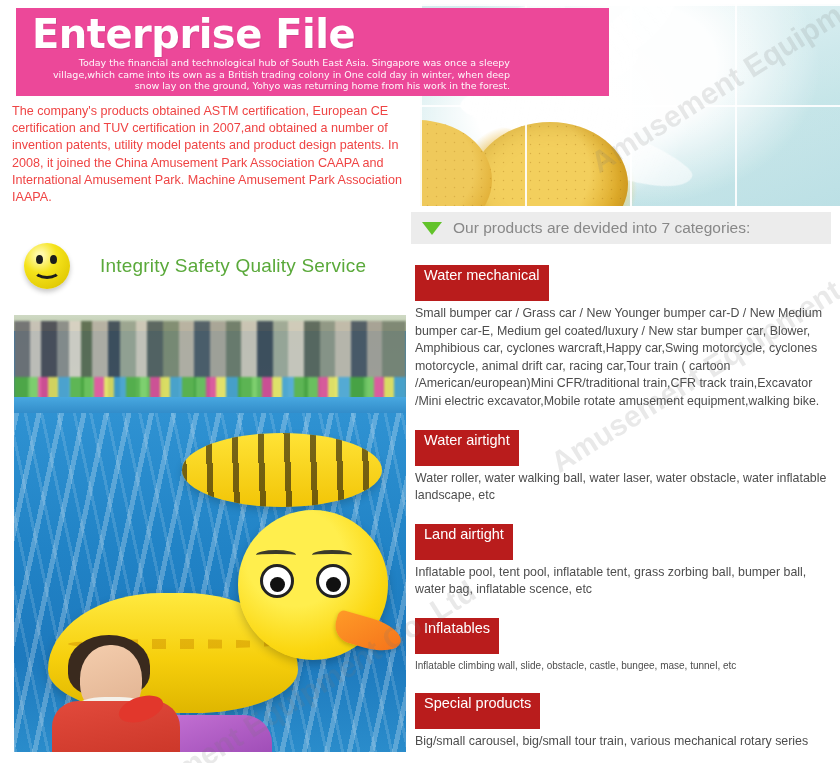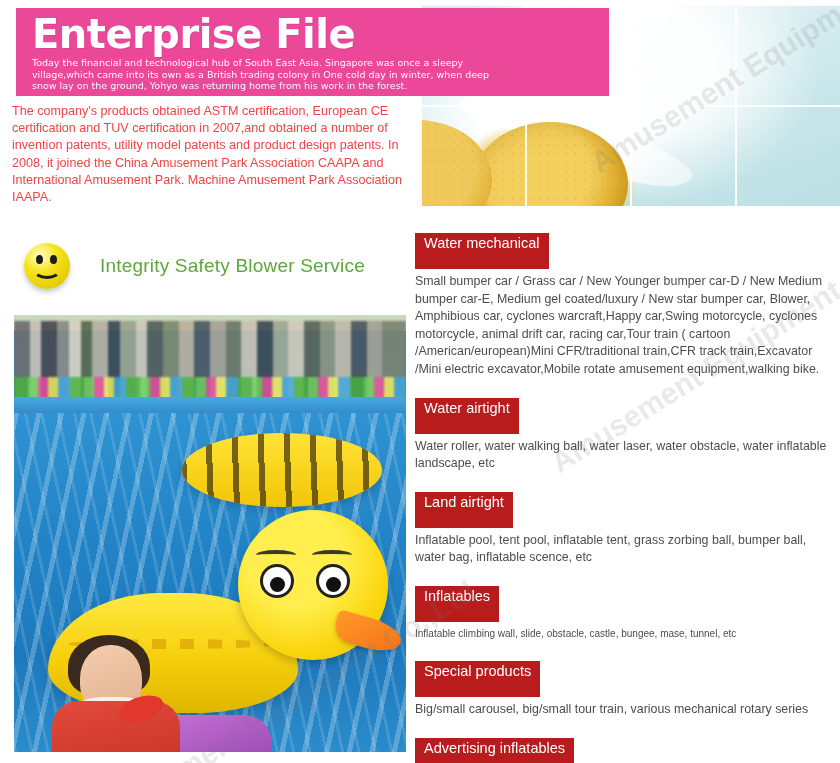--- a/index.html
+++ b/index.html
@@ -125,20 +125,21 @@
     text-shadow: 1px 1px 0 rgba(0,0,0,0.08);
   }
   .banner-sub {
     margin-top: 1px;
     font-family: "DejaVu Sans", sans-serif;
     font-size: 9.5px;
     line-height: 11.5px;
     color: #ffffff;
     width: 478px;
     opacity: .96;
+    text-align: right;
   }
 
   
   .intro-para {
     position: absolute;
     left: 12px; top: 103px;
     width: 400px;
     font-size: 12.6px;
     line-height: 17.2px;
     color: #ef4444;
@@ -426,21 +427,21 @@
 
     <div class="intro-para">The company's products obtained ASTM certification, European CE certification and TUV certification in 2007,and obtained a number of invention patents, utility model patents and product design patents. In 2008, it joined the China Amusement Park Association CAAPA and International Amusement Park. Machine Amusement Park Association IAAPA.</div>
   </div>
 
   <div class="slogan-row">
     <div class="smiley">
       <span class="eye l"></span>
         <span class="eye r"></span>
         <span class="mouth"></span>
     </div>
-    <div class="slogan-text">Integrity  Safety Blower Service</div>
+    <div class="slogan-text">Integrity  Safety Quality Service</div>
   </div>
 
   <div class="pool-photo">
     <div class="sky-strip"></div>
     <div class="crowd"></div>
     <div class="greenrow"></div>
     <div class="poolwall"></div>
     <div class="water"></div>
     <div class="boat-tiger"></div>
     <div class="boat-yellow"></div>
@@ -455,20 +456,24 @@
     <div class="child">
         <span class="hair"></span>
         <span class="head"></span>
         <span class="scarf"></span>
         <span class="body"></span>
       </div>
     <div class="wheel"></div>
   </div>
 
   <div class="product-panel">
+    <div class="panel-head">
+      <span class="tri-down"></span>
+      <span class="panel-head-text">Our products are devided into 7 categories:</span>
+    </div>
 
     <div class="cat-list">
 
       <div class="cat">
         <div class="cat-badge">Water mechanical</div>
       </div>
 
       <div class="cat">
         <div class="cat-desc">Small bumper car / Grass car / New Younger  bumper car-D / New Medium bumper car-E, Medium gel coated/luxury / New star bumper car, Blower, Amphibious car, cyclones warcraft,Happy car,Swing motorcycle, cyclones motorcycle, animal drift car, racing car,Tour train ( cartoon /American/european)Mini CFR/traditional train,CFR track train,Excavator /Mini electric excavator,Mobile rotate amusement equipment,walking bike.</div>
       </div>

